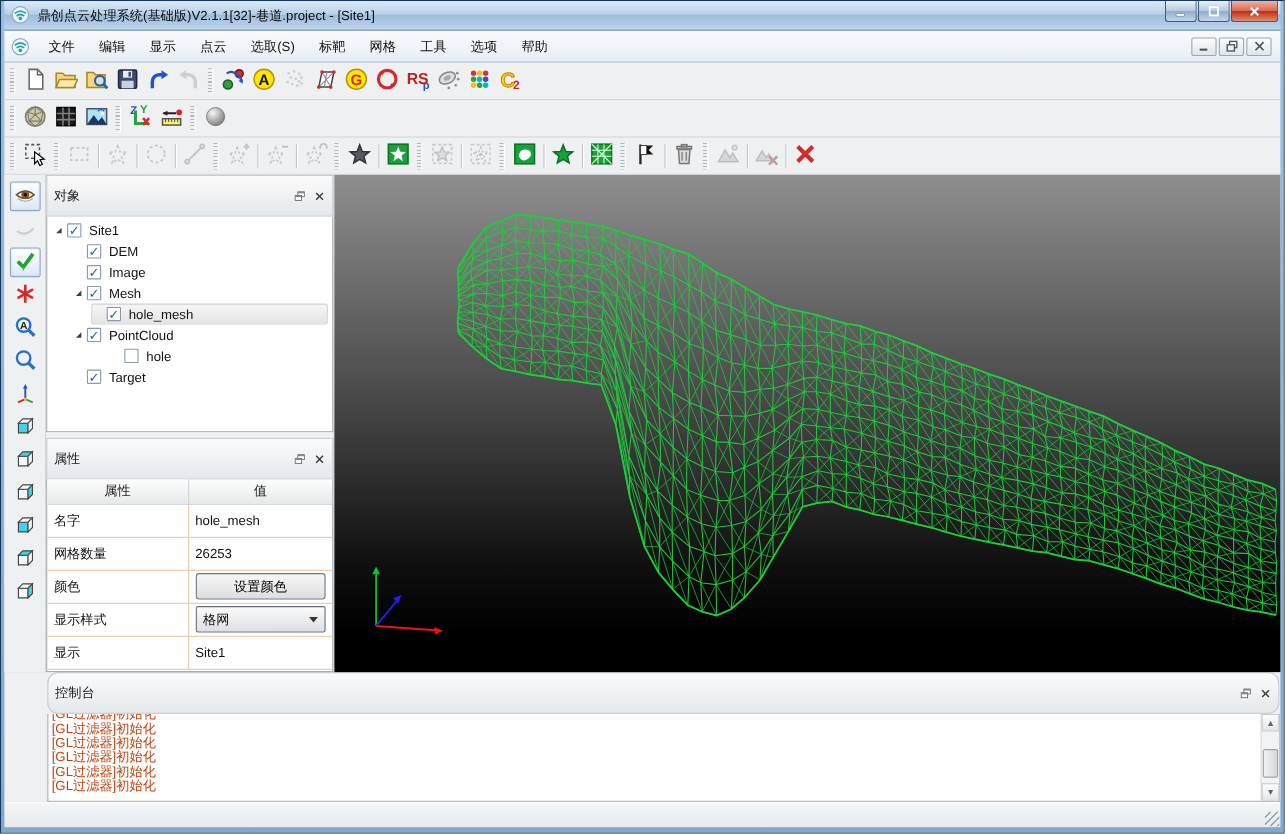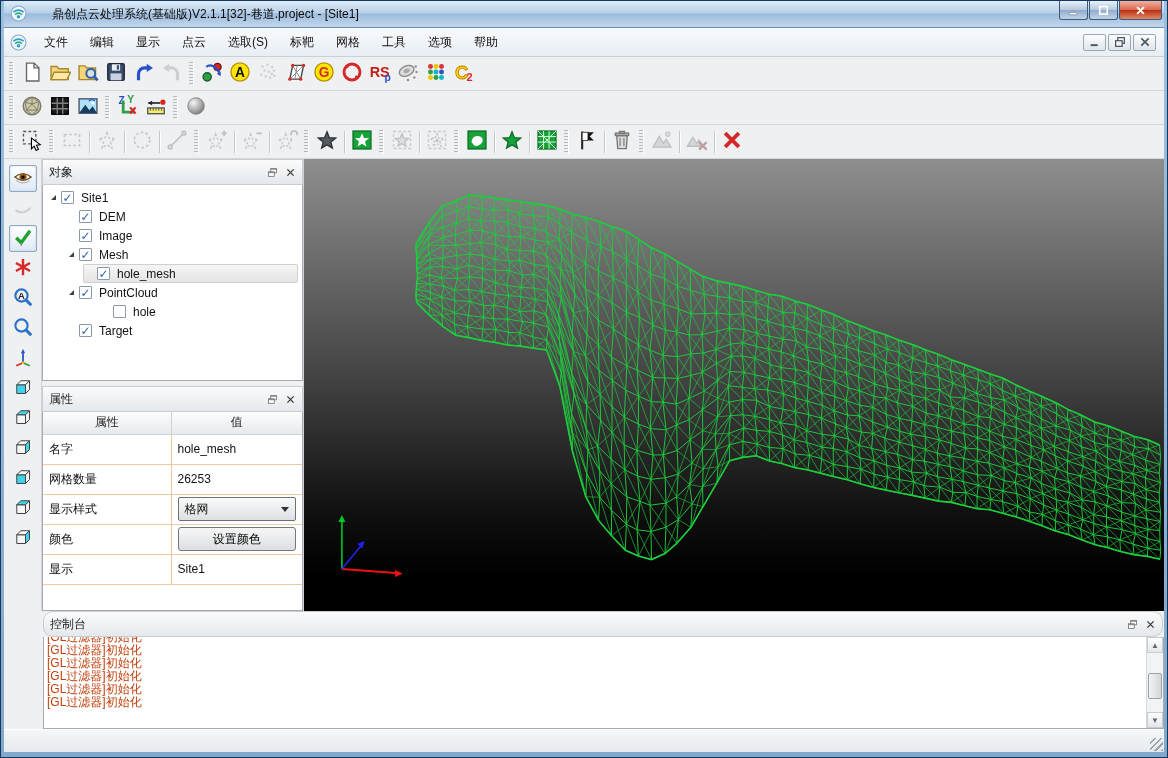--- a/index.html
+++ b/index.html
@@ -7,21 +7,21 @@
     font-family:"Liberation Sans","DejaVu Sans",sans-serif; font-size:12px; }
   .window { position:relative; width:1168px; height:758px;
     background:linear-gradient(#9cc0e0,#7fa8cc); border:1px solid #16365c;
     padding:0 3px 5px 3px; display:flex; flex-direction:column; }
 
   
   .titlebar { height:27px; display:flex; align-items:center; padding:0 2px 0 6px;
     background:linear-gradient(#dcebf8 0%,#b8d0e8 45%,#9dbcdc 50%,#c2d6ec 100%);
     border-bottom:1px solid #6e8cac; }
   .titlebar .logo { width:18px; height:18px; margin-right:6px; }
-  .title-text { color:#0a0a0a; font-size:12px; white-space:nowrap;margin-left:18px; }
+  .title-text { color:#0a0a0a; font-size:12px; white-space:nowrap; }
   .winbtns { margin-left:auto; display:flex; align-self:flex-start; }
   .winbtn { width:29px; height:19px; display:flex; align-items:center; justify-content:center;
     border:1px solid #3c5a7a; border-top:none; background:linear-gradient(#e8f2fa,#b4c8dc 50%,#93accc 52%,#c2d4e8);
     border-radius:0 0 3px 3px; margin-left:1px; cursor:pointer; }
   .winbtn.close { width:43px; background:linear-gradient(#f0b0a0,#d96a50 48%,#bb3012 52%,#e08a6a); }
 
   
   .menubar { height:24px; display:flex; align-items:center; background:linear-gradient(#f8fafc,#e8eef4);
     border-bottom:1px solid #c8d0d8; padding:14px 4px; }
   .menubar .logo { width:17px; height:17px; margin:0 6px 0 2px; }
@@ -45,21 +45,21 @@
   
   .main { flex:1; display:flex; min-height:0; background:#eef0f2; }
   .dock { width:38px; background:#eef0f2; border-right:1px solid #cfd3d7;
     display:flex; flex-direction:column; align-items:center; padding-top:6px; gap:3px; }
   .dbtn { width:28px; height:27px; display:flex; align-items:center; justify-content:center;
     border:1px solid transparent; border-radius:2px; cursor:pointer; }
   .dbtn.pressed { border-color:#8fa8c4; background:linear-gradient(#ffffff,#dde8f4); box-shadow:inset 0 0 2px #bcd; }
   .dbtn.disabled { opacity:.45; filter:grayscale(70%); }
 
   .panels { width:262px; display:flex; flex-direction:column; border-right:1px solid #cfd3d7; }
-  .panel-title { height:26px; background:linear-gradient(#fbfbfb,#e4e8ec); border:1px solid #c8ccd0;
+  .panel-title { height:38px; background:linear-gradient(#fbfbfb,#e4e8ec); border:1px solid #c8ccd0;
     display:flex; align-items:center; padding:0 4px 0 6px; color:#222; }
   .ptbtns { margin-left:auto; display:flex; gap:3px; }
   .ptbtn { width:15px; height:14px; display:flex; align-items:center; justify-content:center; cursor:pointer; }
 
   .tree-box { height:196px; background:#fff; border:1px solid #a8acb0; border-top:none;
     overflow:hidden; padding-top:3px; }
   .trow { height:19px; display:flex; align-items:center; position:relative; cursor:default; }
   .trow .lbl { padding:0 3px; color:#111; }
   .trow.selected .sel-bg { position:absolute; left:0; right:4px; top:0; bottom:0;
     background:linear-gradient(#f6f6f6,#e4e4e4); border:1px solid #d0d0d0; border-radius:2px; }
@@ -729,31 +729,31 @@
           <tbody id="prop-rows">
               <tr>
                 <td>名字</td>
                 <td>hole_mesh</td>
               </tr>
               <tr>
                 <td>网格数量</td>
                 <td>26253</td>
               </tr>
               <tr>
+                <td>颜色</td>
+                <td><button class="pbtn">设置颜色</button></td>
+              </tr>
+              <tr>
                 <td>显示样式</td>
                 <td>
                   <div class="combo">
                     <span>格网</span>
                     <span class="arr"></span>
                   </div>
                 </td>
-              </tr>
-              <tr>
-                <td>颜色</td>
-                <td><button class="pbtn">设置颜色</button></td>
               </tr>
               <tr>
                 <td>显示</td>
                 <td>Site1</td>
               </tr>
             </tbody>
         </table>
       </div>
     </div>
 

